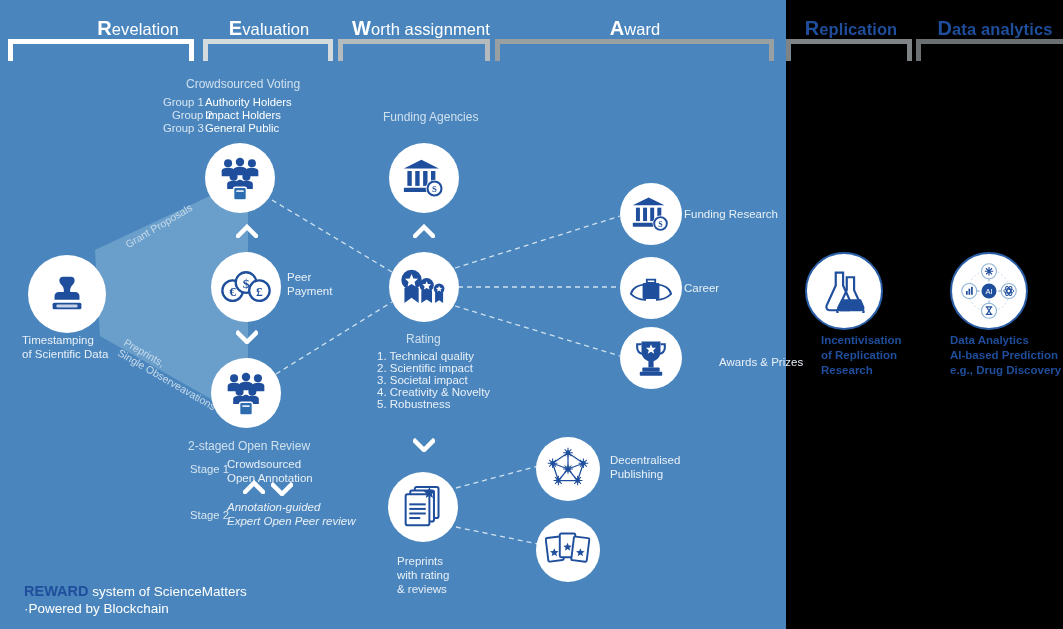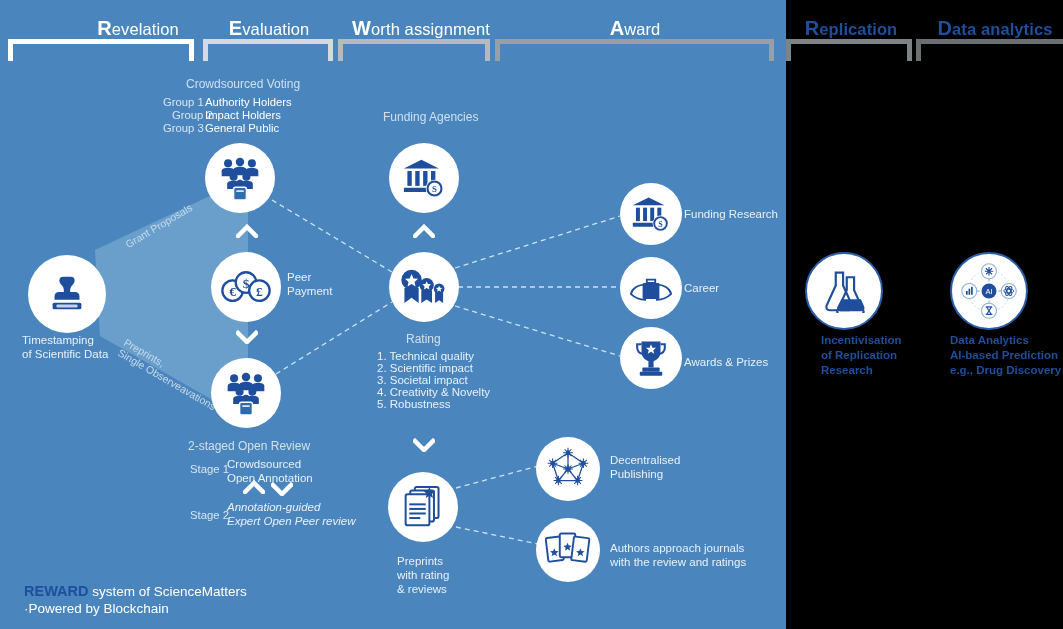--- a/index.html
+++ b/index.html
@@ -329,21 +329,21 @@
     <svg width="34" height="38" viewBox="0 0 38 44">
       <path d="M8 3h22v12c0 6-5 11-11 11S8 21 8 15z" fill="#1F4E9C"></path>
       <path d="M8 6H3v4c0 4 3 7 6 7" fill="none" stroke="#1F4E9C" stroke-width="2.4"></path>
       <path d="M30 6h5v4c0 4-3 7-6 7" fill="none" stroke="#1F4E9C" stroke-width="2.4"></path>
       <rect x="16" y="25" width="6" height="8" fill="#1F4E9C"></rect>
       <rect x="9" y="33" width="20" height="5" rx="1" fill="#1F4E9C"></rect>
       <rect x="6" y="38" width="26" height="4.5" rx="1" fill="#1F4E9C"></rect>
       <polygon points="19,6 20.6,10 24.9,10.2 21.6,13 22.7,17.2 19,14.8 15.3,17.2 16.4,13 13.1,10.2 17.4,10" fill="#ffffff"></polygon>
     </svg>
   </div>
-  <div class="txt" style="left:684px;top:355px;">Awards &amp; Prizes</div>
+  <div class="txt" style="left:719px;top:355px;">Awards &amp; Prizes</div>
 
   <div class="node" style="left:536px;top:437px;width:64px;height:64px;">
     <svg width="50" height="50" viewBox="0 0 52 52">
       <g stroke="#1F4E9C" stroke-width="1.3" fill="none">
         <path d="M26 9 L10 20 L16 38 L36 38 L42 20 Z"></path>
         <path d="M26 9 L26 26 M10 20 L26 26 M42 20 L26 26 M16 38 L26 26 M36 38 L26 26"></path>
       </g>
       <g stroke="#1F4E9C" stroke-width="1.1">
         <g transform="translate(26,9)">
             <path d="M-5 0h10M0 -5v10M-3.5 -3.5l7 7M3.5 -3.5l-7 7"></path>
@@ -384,22 +384,20 @@
         <rect x="16" y="5" width="17" height="26" rx="1.6"></rect>
         <rect x="30" y="9" width="17" height="26" rx="1.6" transform="rotate(7 38 22)"></rect>
       </g>
       <g fill="#1F4E9C">
         <polygon points="10,21 11.3,24.2 14.7,24.4 12.1,26.6 12.9,29.9 10,28 7.1,29.9 7.9,26.6 5.3,24.4 8.7,24.2"></polygon>
         <polygon points="24.5,15 25.8,18.2 29.2,18.4 26.6,20.6 27.4,23.9 24.5,22 21.6,23.9 22.4,20.6 19.8,18.4 23.2,18.2"></polygon>
         <polygon points="38.5,21 39.8,24.2 43.2,24.4 40.6,26.6 41.4,29.9 38.5,28 35.6,29.9 36.4,26.6 33.8,24.4 37.2,24.2"></polygon>
       </g>
     </svg>
   </div>
-  <div class="txt" style="left:610px;top:541px;">Authors approach journals
-with the review and ratings</div>
 
   <div class="node" style="left:805px;top:252px;width:78px;height:78px;border:2px solid #2A5FA8;box-sizing:border-box;">
     <svg width="50" height="44" viewBox="0 0 54 48">
       <path d="M18 4h8v14l10 22c1 2.4-.6 5-3.2 5H11.2C8.6 45 7 42.4 8 40L18 18z" fill="none" stroke="#1F4E9C" stroke-width="2.4"></path>
       <path d="M30 9h8v14l10 22c1 2.4-.6 5-3.2 5H23.2c-2.6 0-4.2-2.6-3.2-5L30 23z" fill="none" stroke="#1F4E9C" stroke-width="2.4"></path>
       <path d="M24.2 33h21.3l3.5 8c1 2.4-.6 5-3.2 5H23.2c-2.6 0-4.2-2.6-3.2-5z" fill="#1F4E9C"></path>
     </svg>
   </div>
   <div class="txt blue" style="left:821px;top:333px;">Incentivisation
 of Replication

